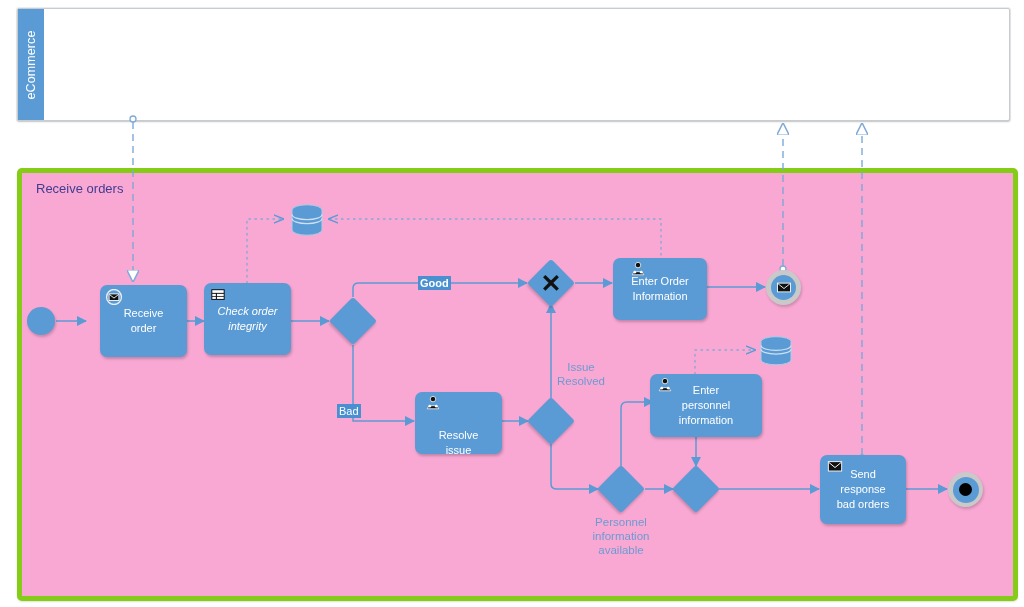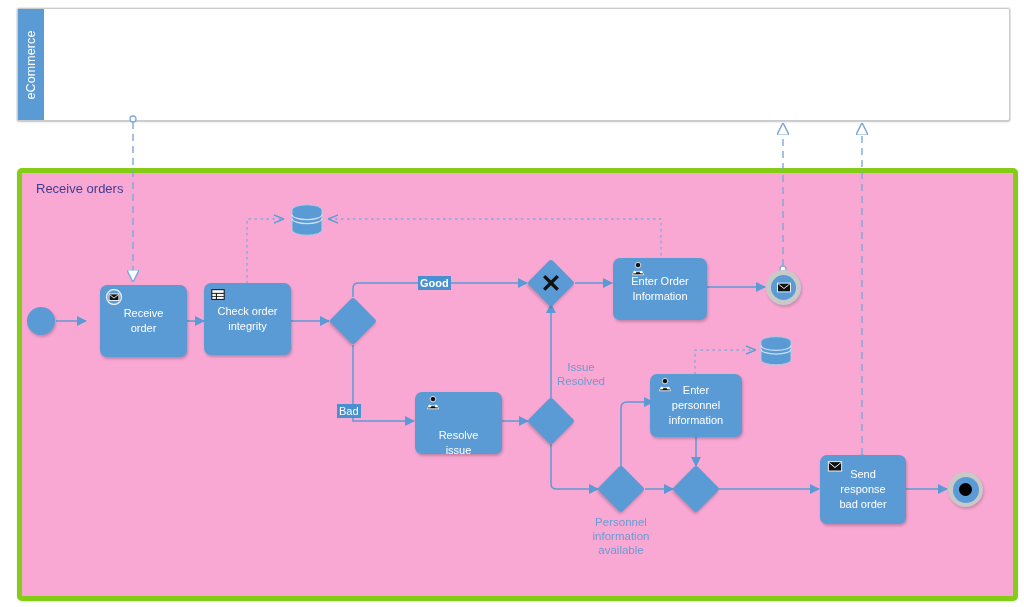--- a/index.html
+++ b/index.html
@@ -188,21 +188,21 @@
 
   <div class="task" style="left:204px;top:283px;width:87px;height:72px;">
     <svg class="ticon" viewBox="0 0 20 18">
       <rect x="2.5" y="2.5" width="15" height="12" fill="#111"></rect>
       <rect x="3.6" y="3.6" width="12.8" height="3" fill="#fff"></rect>
       <rect x="3.6" y="7.7" width="4" height="2.4" fill="#fff"></rect>
       <rect x="3.6" y="11" width="4" height="2.4" fill="#fff"></rect>
       <rect x="8.8" y="7.7" width="7.6" height="2.4" fill="#fff"></rect>
       <rect x="8.8" y="11" width="7.6" height="2.4" fill="#fff"></rect>
     </svg>
-    <div class="tlabel" style="white-space: pre-line;">Check order
+    <div class="tlabel" style="white-space: pre-line; font-style: italic;">Check order
 integrity</div>
   </div>
 
   <svg class="ds" style="left:288px;top:203px;width:38px;height:34px;" viewBox="0 0 38 34">
     <ellipse cx="19" cy="7" rx="15" ry="5.2" fill="#5B9BD5" stroke="#aecbe8" stroke-width="1"></ellipse>
     <path d="M4 7 L4 27 A15 5.2 0 0 0 34 27 L34 7" fill="#5B9BD5" stroke="#aecbe8" stroke-width="1"></path>
     <path d="M4 11.5 A15 5.2 0 0 0 34 11.5" fill="none" stroke="#cfe0f2" stroke-width="1.2"></path>
     <path d="M4 15.5 A15 5.2 0 0 0 34 15.5" fill="none" stroke="#cfe0f2" stroke-width="1.2"></path>
   </svg>
 
@@ -244,21 +244,21 @@
 
   <div class="gw" style="left:534px;top:404px;width:34px;height:34px;"></div>
 
   <svg class="ds" style="left:757px;top:335px;width:38px;height:32px;" viewBox="0 0 38 32">
     <ellipse cx="19" cy="6.5" rx="15" ry="4.8" fill="#5B9BD5" stroke="#aecbe8" stroke-width="1"></ellipse>
     <path d="M4 6.5 L4 25 A15 4.8 0 0 0 34 25 L34 6.5" fill="#5B9BD5" stroke="#aecbe8" stroke-width="1"></path>
     <path d="M4 10.6 A15 4.8 0 0 0 34 10.6" fill="none" stroke="#cfe0f2" stroke-width="1.2"></path>
     <path d="M4 14.3 A15 4.8 0 0 0 34 14.3" fill="none" stroke="#cfe0f2" stroke-width="1.2"></path>
   </svg>
 
-  <div class="task" style="left:650px;top:374px;width:92px;height:63px;">
+  <div class="task" style="left:650px;top:374px;width:112px;height:63px;">
     <svg class="ticon" viewBox="0 0 20 18" style="left:6px;top:3px;">
       <circle cx="10" cy="4.6" r="3.1" fill="#111" stroke="#fff" stroke-width="0.9"></circle>
       <path d="M3.6 15.5 C3.6 10.8 16.4 10.8 16.4 15.5 Z" fill="#111" stroke="#fff" stroke-width="0.9"></path>
       <circle cx="6.3" cy="12.6" r="1.5" fill="#fff"></circle>
       <circle cx="13.7" cy="12.6" r="1.5" fill="#fff"></circle>
     </svg>
     <div class="tlabel" style="white-space: pre-line;">Enter
 personnel
 information</div>
   </div>
@@ -267,21 +267,21 @@
 
   <div class="gw" style="left:679px;top:472px;width:34px;height:34px;"></div>
 
   <div class="task" style="left:820px;top:455px;width:86px;height:69px;">
     <svg class="ticon" viewBox="0 0 20 18" style="left:6px;top:4px;">
       <rect x="2.5" y="3" width="15" height="10.5" fill="#111" stroke="#fff" stroke-width="1"></rect>
       <path d="M3 3.8 L10 9.6 L17 3.8" fill="none" stroke="#fff" stroke-width="1.1"></path>
     </svg>
     <div class="tlabel" style="white-space: pre-line;">Send
 response
-bad order</div>
+bad orders</div>
   </div>
 
   <div class="ev ev-ring" style="left:948px;top:472px;width:35px;height:35px;">
     <div class="ev-inner" style="width:26px;height:26px;">
       <div class="ev-dot" style="width:13px;height:13px;"></div>
     </div>
   </div>
 
   <div class="flowlabel" style="left:418px;top:276px;font-weight:bold;">Good</div>
   <div class="flowlabel" style="left:337px;top:404px;">Bad</div>

